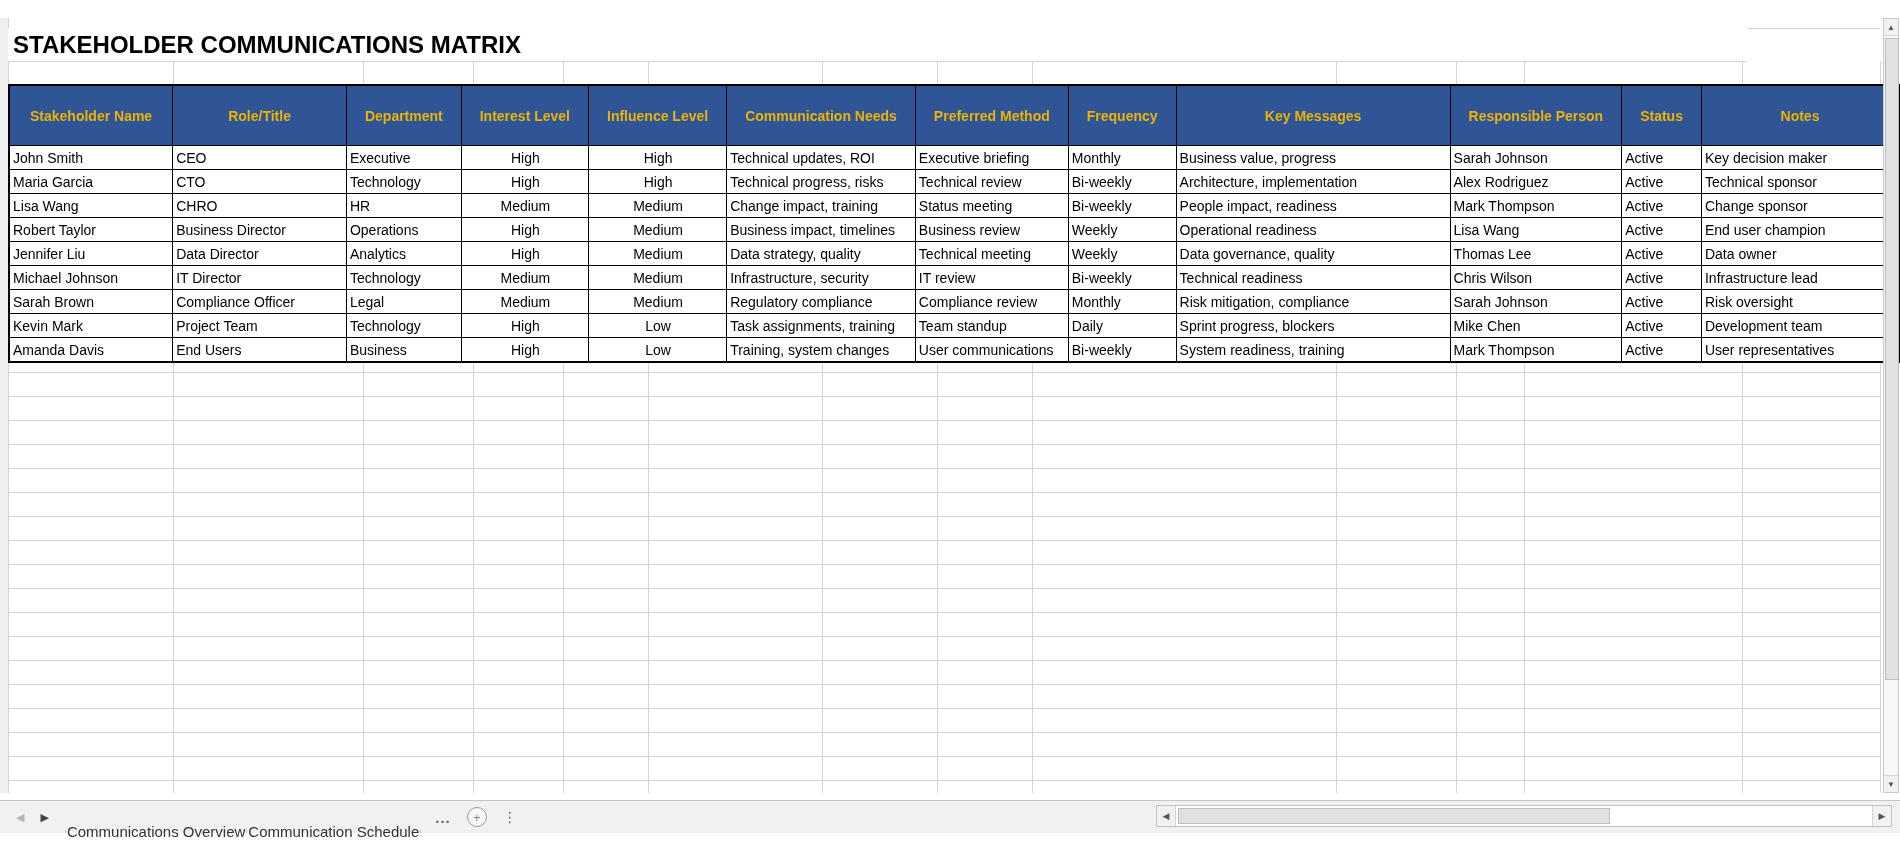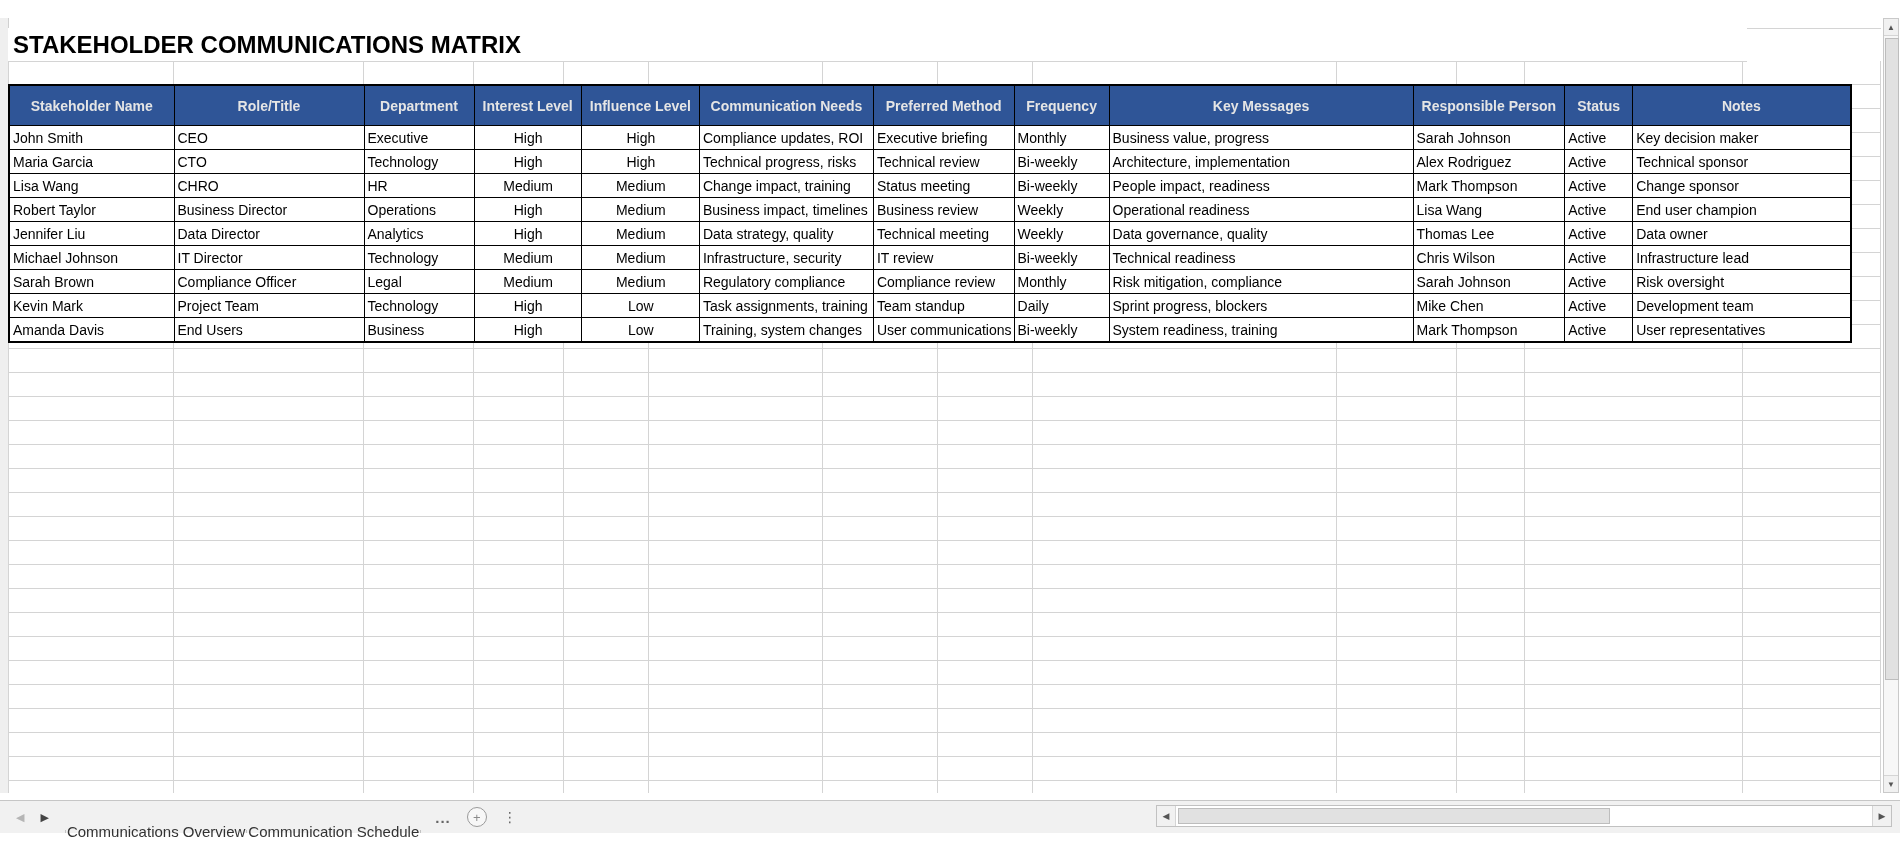--- a/index.html
+++ b/index.html
@@ -20,21 +20,21 @@
   
   #titlecell{position:absolute;left:8px;top:28px;width:1734px;height:33px;background:#fff;
              border-bottom:1px solid #d4d4d4;display:flex;align-items:center;padding-left:5px;
              font-size:24px;font-weight:bold;letter-spacing:0px;}
 
   
   #tablewrap{position:absolute;left:8px;top:84px;}
   table.xl{border-collapse:collapse;table-layout:fixed;background:#fff;border:2px solid #000;}
   table.xl th,table.xl td{border:1px solid #000;height:23px;padding:0 2px 0 3px;
         white-space:nowrap;overflow:hidden;font-size:14px;vertical-align:middle;}
-  table.xl th{background:var(--hdr,#2F5597);color:#e5e5e5;font-weight:bold;padding:8px;margin-left:33px;}
+  table.xl th{background:var(--hdr,#2F5597);color:#eab308;font-weight:bold;padding:18px;margin-left:33px;}
   .hclip{display:flex;justify-content:center;overflow:hidden;width:100%;}
   .hclip span{flex:0 0 auto;white-space:nowrap;}
   td.ctr{text-align:center;padding:0;}
 
   
   #tabbar{position:absolute;left:0;top:800px;width:1900px;height:33px;background:#f1f1f1;
           border-top:1px solid #c6c6c6;display:flex;align-items:stretch;box-sizing:border-box;}
   .navs{display:flex;align-items:center;gap:16px;padding:0 16px 0 16px;font-size:11px;}
   .nav-dim{color:#b5b5b5;} .nav-dark{color:#444;}
   #tabs{display:flex;align-items:stretch;}
@@ -173,21 +173,21 @@
             </th>
           </tr>
         </thead>
       <tbody id="tbody">
           <tr>
             <td>John Smith</td>
             <td>CEO</td>
             <td>Executive</td>
             <td class="ctr">High</td>
             <td class="ctr">High</td>
-            <td>Compliance updates, ROI</td>
+            <td>Technical updates, ROI</td>
             <td>Executive briefing</td>
             <td>Monthly</td>
             <td>Business value, progress</td>
             <td>Sarah Johnson</td>
             <td>Active</td>
             <td>Key decision maker</td>
           </tr>
           <tr>
             <td>Maria Garcia</td>
             <td>CTO</td>

